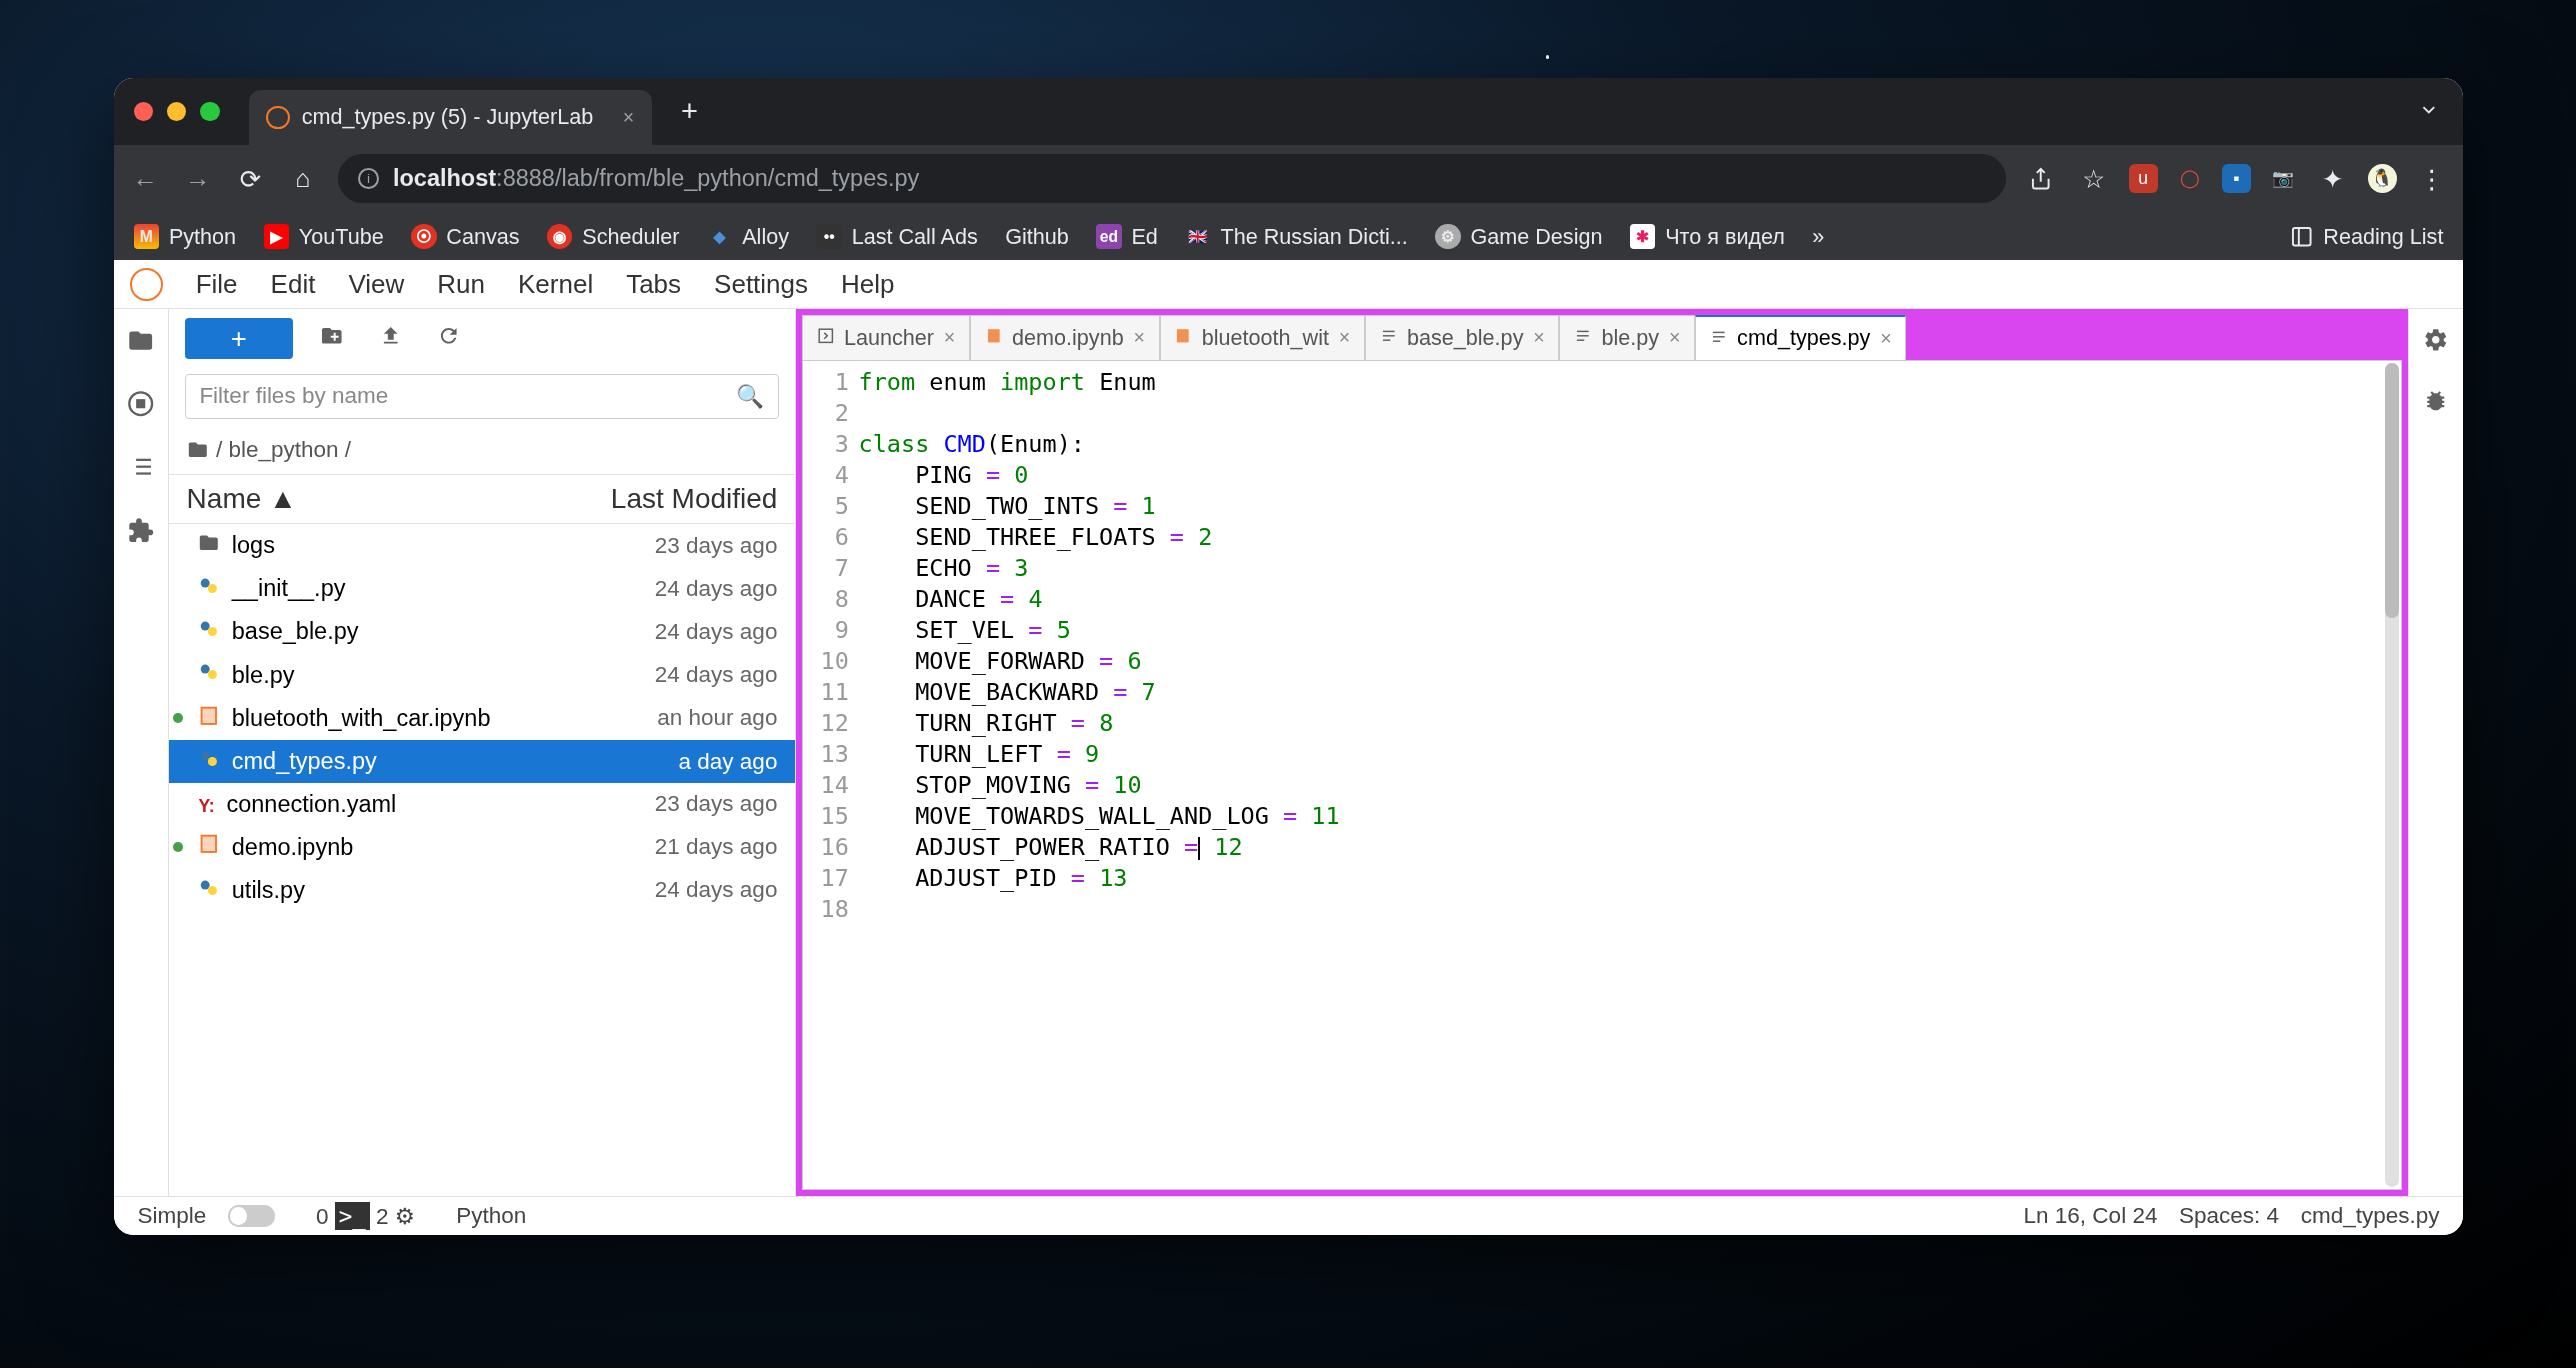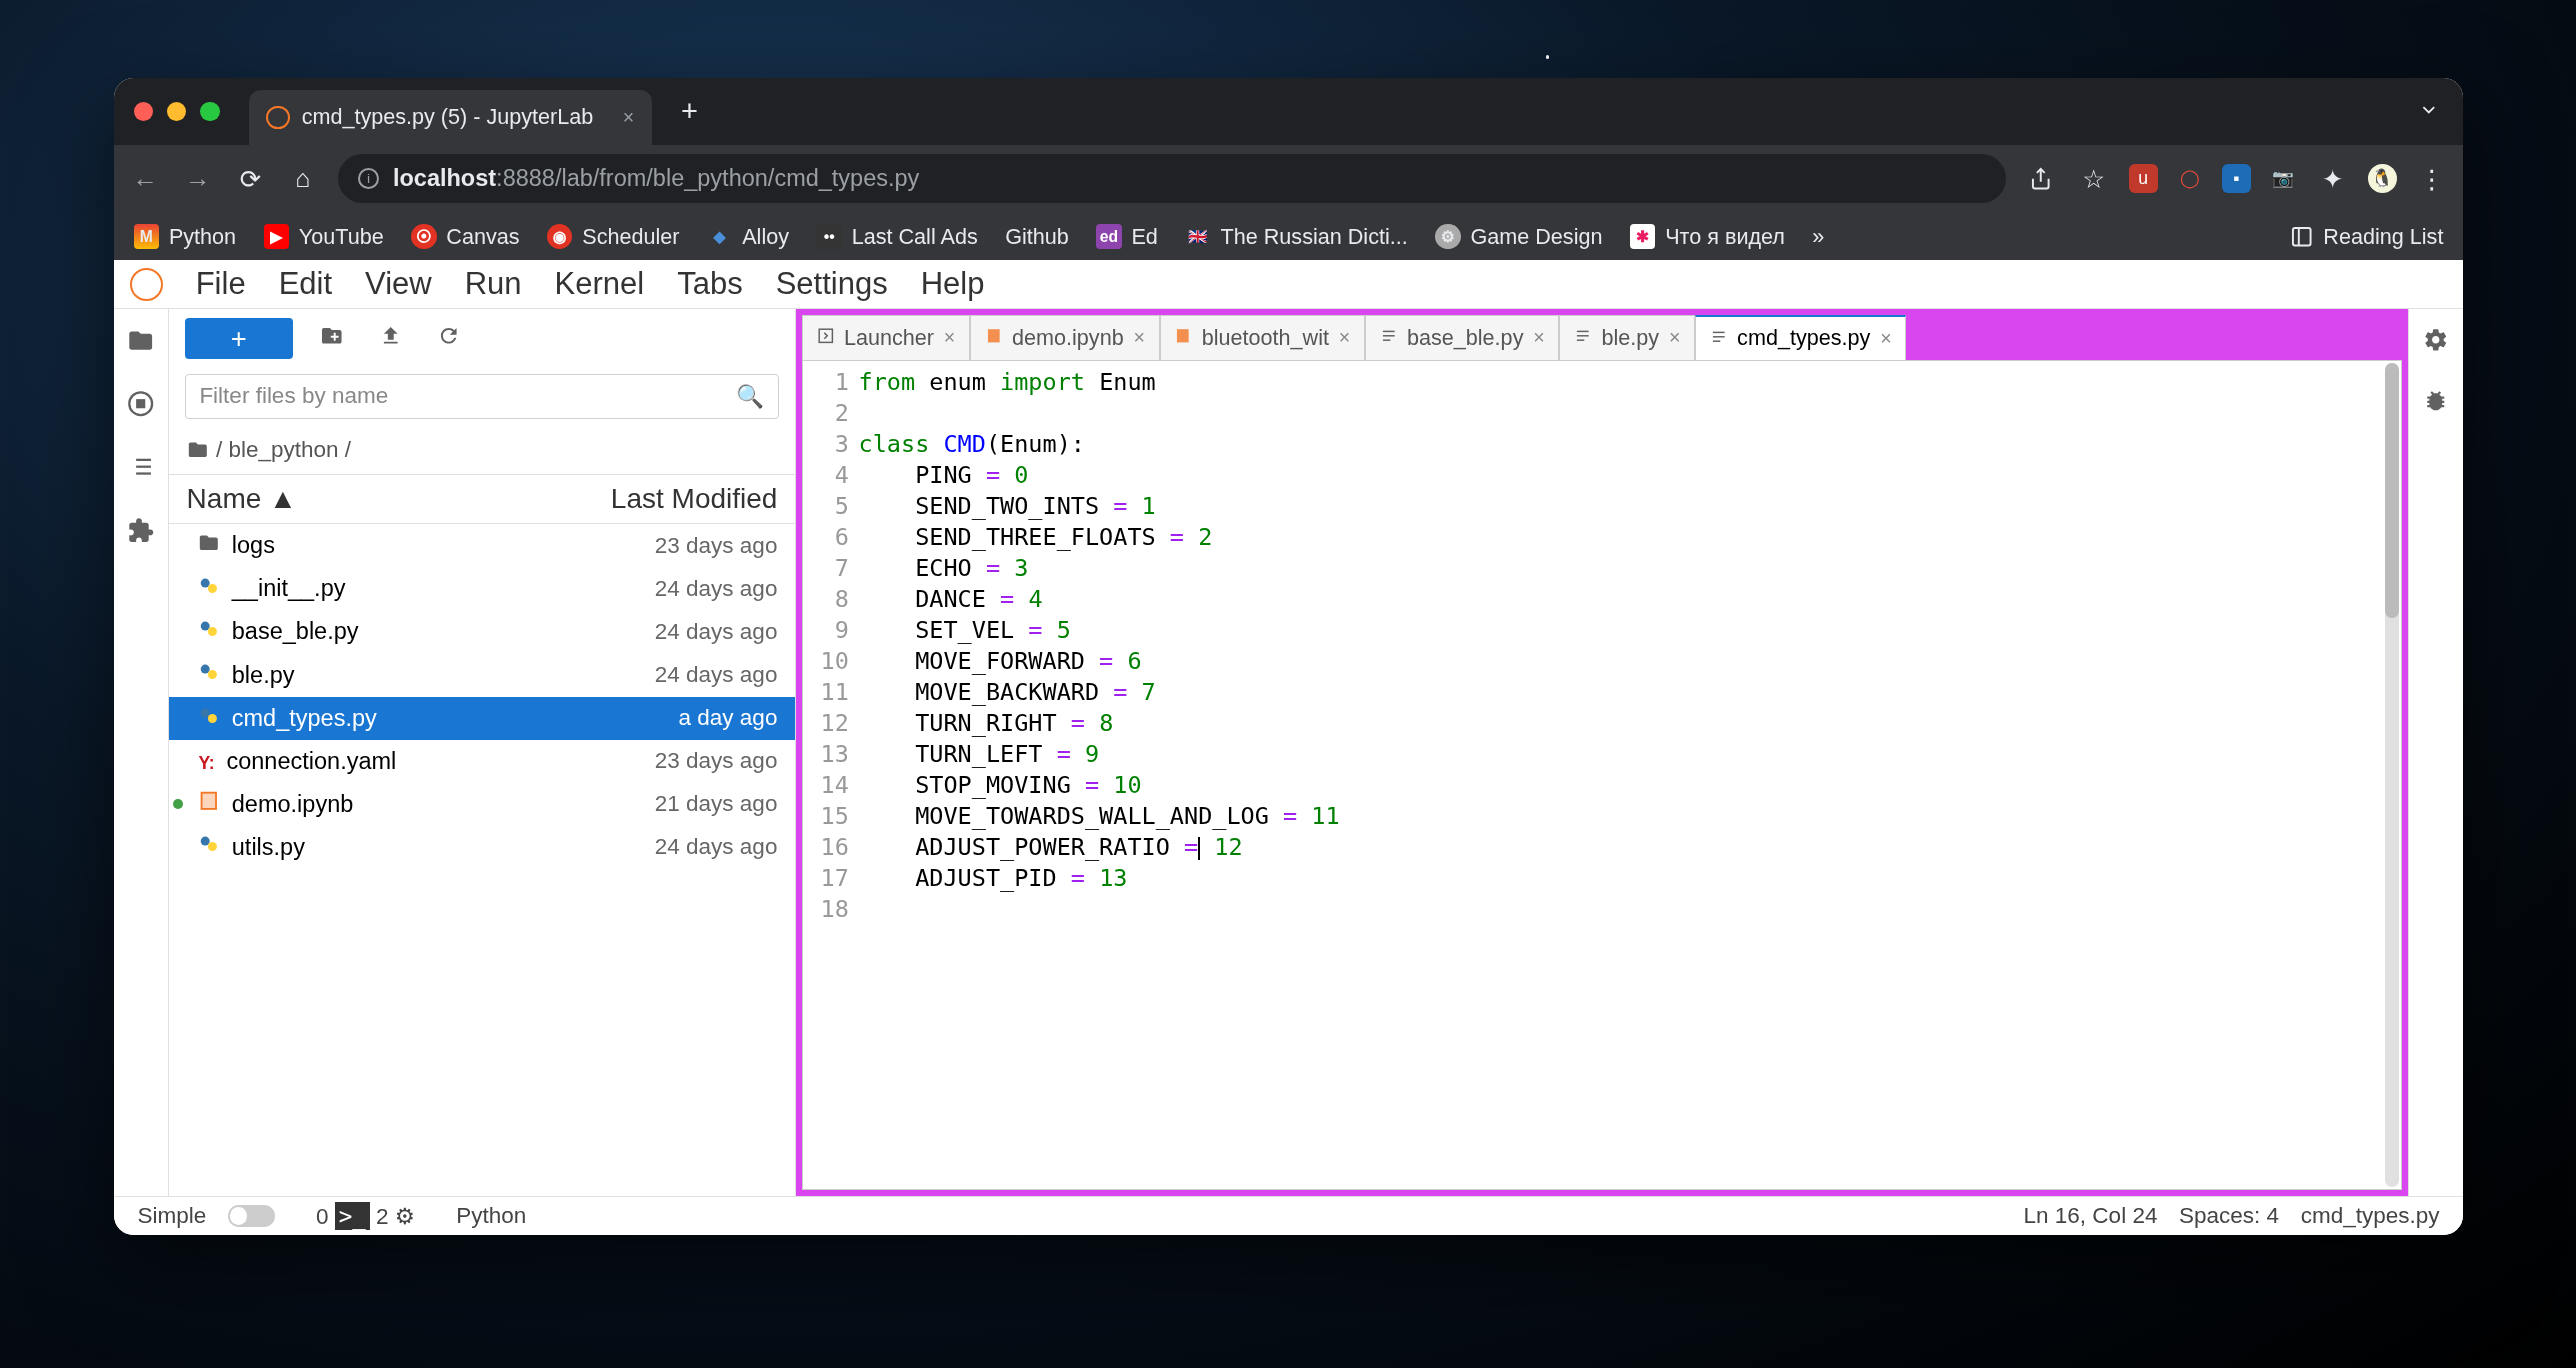--- a/index.html
+++ b/index.html
@@ -99,21 +99,21 @@
   display: flex;
   flex-direction: column;
 }
 .jmenu {
   height: 49px;
   border-bottom: 1px solid #e0e0e0;
   display: flex;
   align-items: center;
   padding: 0 15.7px;
   gap: 33px;
-  font-size: 31px;
+  font-size: 26px;
   color: #333;
 }
 .jmenu .logo { width: 33px; height: 33px; border: 2.9px solid #f37726; border-radius: 50%; }
 .jmenu span { cursor: pointer; }
 
 .jbody { flex: 1; display: flex; overflow: hidden; }
 .left-rail { width: 55px; background: #fff; border-right: 1px solid #e0e0e0; display: flex; flex-direction: column; align-items: center; padding-top: 17.6px; gap: 29px; }
 .rail-icon { color: #616161; font-size: 27.4px; cursor: pointer; }
 
 .fb-panel { width: 627px; border-right: 1px solid #e0e0e0; display: flex; flex-direction: column; }
@@ -377,20 +377,31 @@
             <div class="fb-row">
               <span class="fname">
                 <span><svg width="21.6" height="21.6" viewBox="0 0 24 24">
                     <circle cx="8" cy="9" r="5" fill="#3776ab"></circle>
                     <circle cx="16" cy="15" r="5" fill="#ffd43b"></circle>
                   </svg></span>
                 <span>ble.py</span>
               </span>
               <span class="mod">24 days ago</span>
             </div>
+            <div class="fb-row">
+              <span class="running-dot"></span>
+              <span class="fname">
+                <span><svg width="21.6" height="21.6" viewBox="0 0 24 24" fill="none" stroke="#f37726" stroke-width="2">
+                    <rect x="4" y="3" width="16" height="18"></rect>
+                    <rect x="4" y="3" width="16" height="18" fill="#f37726" opacity="0.3"></rect>
+                  </svg></span>
+                <span>bluetooth_with_car.ipynb</span>
+              </span>
+              <span class="mod">an hour ago</span>
+            </div>
             <div class="fb-row selected">
               <span class="fname">
                 <span><svg width="21.6" height="21.6" viewBox="0 0 24 24">
                     <circle cx="8" cy="9" r="5" fill="#3776ab"></circle>
                     <circle cx="16" cy="15" r="5" fill="#ffd43b"></circle>
                   </svg></span>
                 <span>cmd_types.py</span>
               </span>
               <span class="mod">a day ago</span>
             </div>

